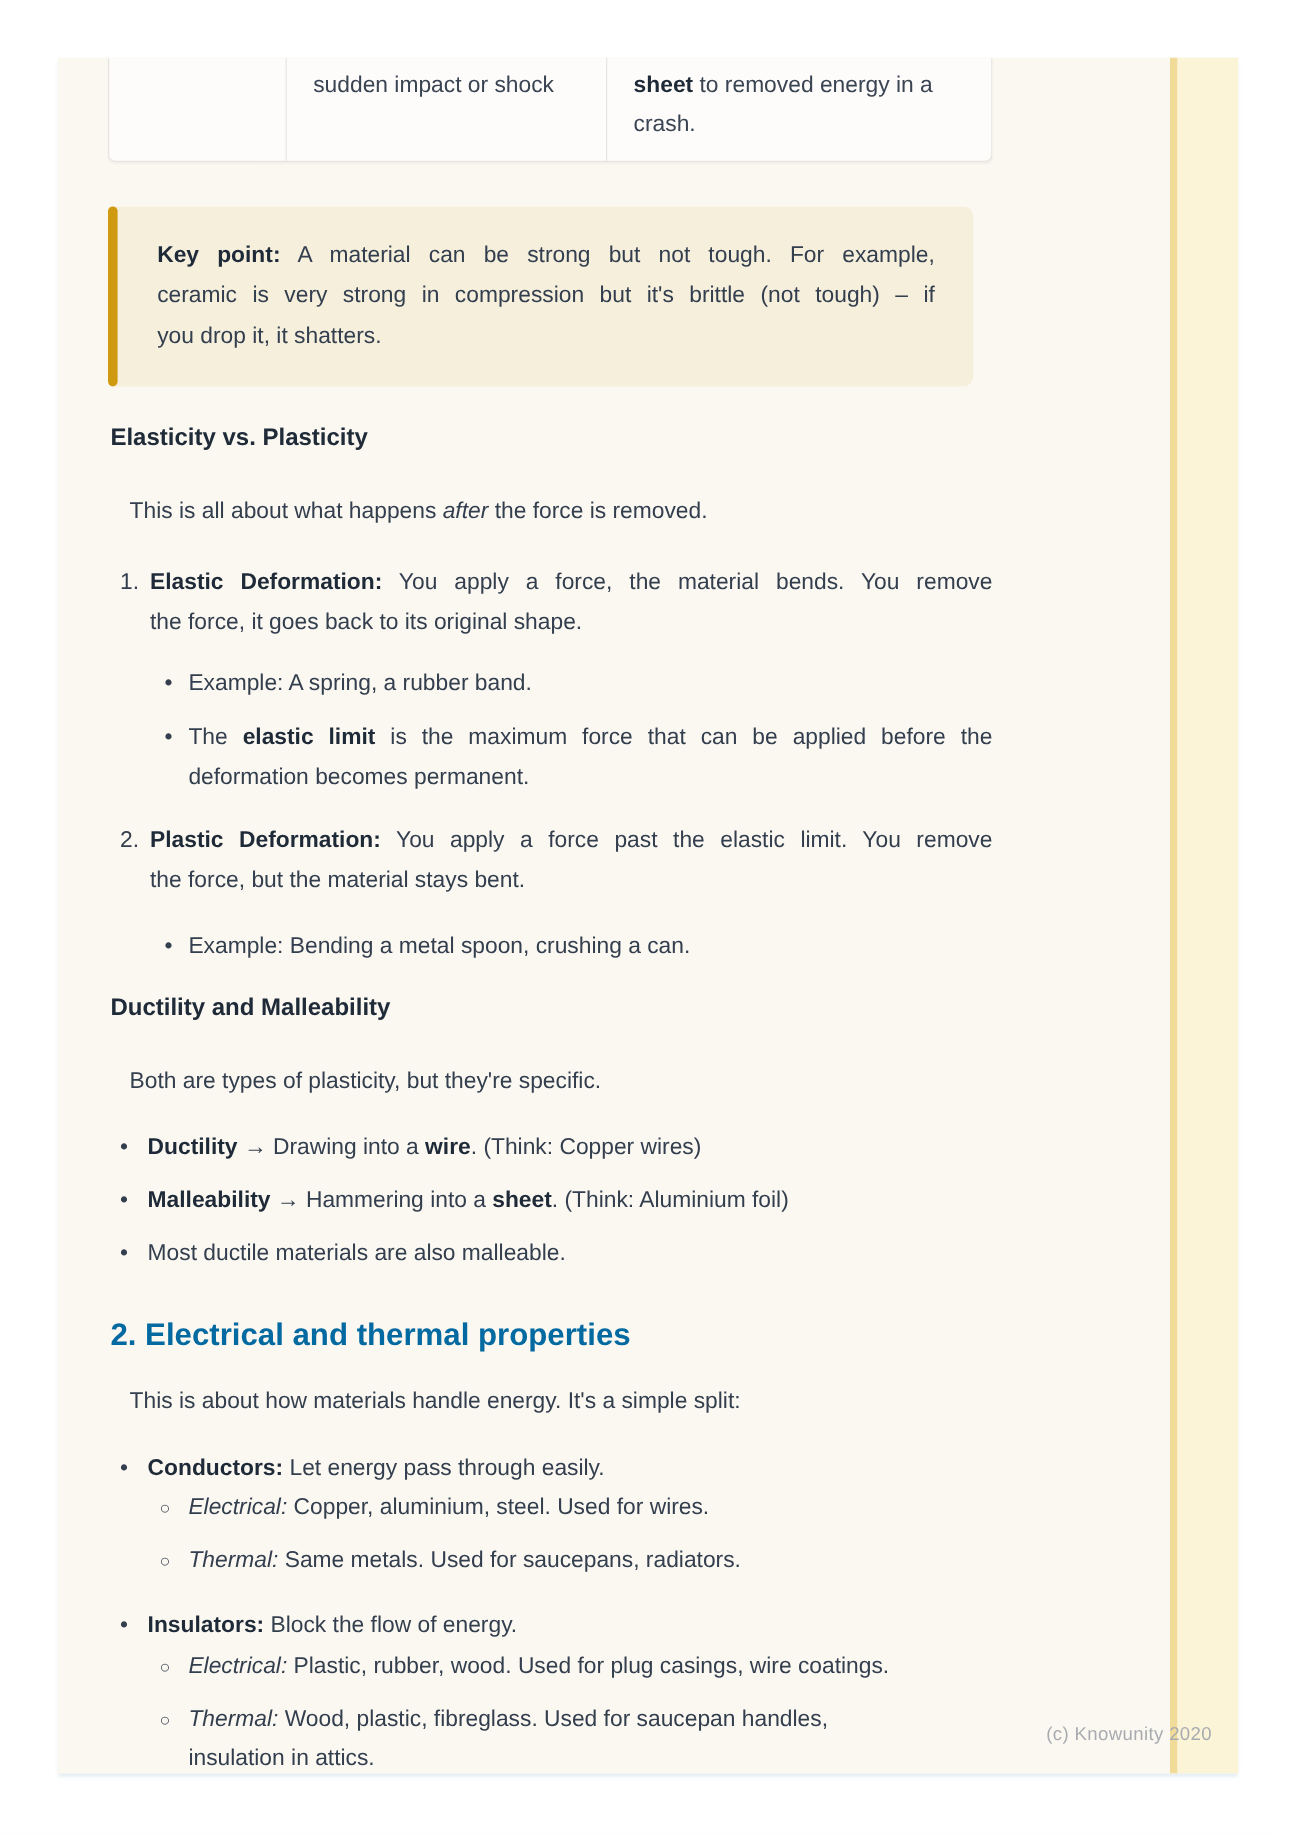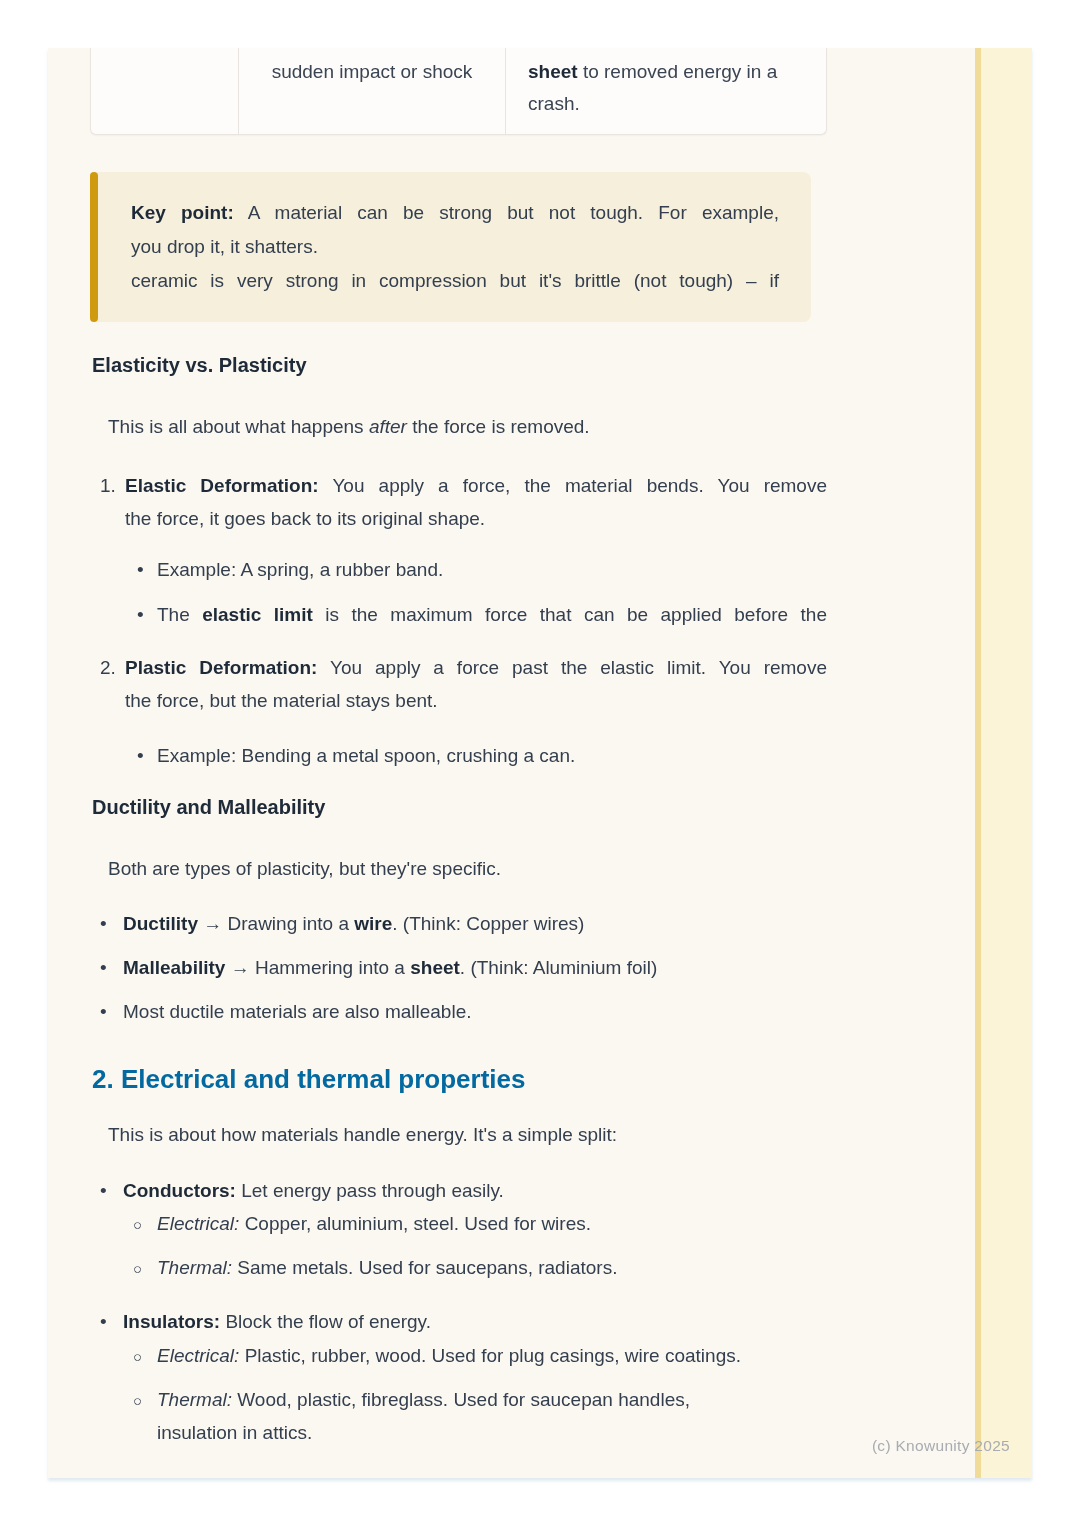--- a/index.html
+++ b/index.html
@@ -19,21 +19,21 @@
   }
   .content{position:absolute;left:44px;top:0;width:735px;}
   
   .tbl{
     display:flex;margin-left:-2px;width:737px;box-sizing:border-box;height:87px;
     background:#FDFCFA;border:1px solid #E8E5E1;border-top:none;
     border-radius:0 0 6px 6px;box-shadow:0 1px 2px rgba(0,0,0,0.04);
     font-size:19px;line-height:32px;color:#3A4452;
   }
   .tbl .c1{width:148px;border-right:1px solid #E8E5E1;box-sizing:border-box;}
-  .tbl .c2{width:267px;border-right:1px solid #E8E5E1;box-sizing:border-box;padding:8px 22px 0 22px;text-align:center;}
+  .tbl .c2{width:267px;border-right:1px solid #E8E5E1;box-sizing:border-box;padding:8px 22px 0 22px;}
   .tbl .c3{flex:1;padding:8px 22px 0 22px;}
   
   .keypoint{
     position:relative;margin:37px 0 0 -2px;width:721px;box-sizing:border-box;
     background:#F5EFDC;border-radius:8px;padding:24px 32px 24px 41px;
   }
   .keypoint .bar{
     position:absolute;left:0;top:0;width:8px;height:100%;
     background:#D09A10;border-radius:8px;
   }
@@ -69,40 +69,41 @@
     <div class="tbl">
       <div class="c1"></div>
       <div class="c2"><span>sudden impact or shock</span></div>
       <div class="c3"><span><b>sheet</b><span> to removed energy in a</span></span><br><span>crash.</span></div>
     </div>
 
     <div class="keypoint">
       <div class="bar"></div>
       <div class="kp-text">
           <span class="jline"><b>Key point:</b><span> A material can be strong but not tough. For example,</span></span>
+          <span class="jline">ceramic is very strong in compression but it's brittle (not tough) – if</span>
           <span class="jline jlast">you drop it, it shatters.</span>
-          <span class="jline">ceramic is very strong in compression but it's brittle (not tough) – if</span>
         </div>
     </div>
 
     <h3 class="h3" style="margin-top:30px">Elasticity vs. Plasticity</h3>
 
     <p class="para" style="margin-top:32px"><span>This is all about what happens </span><i>after</i><span> the force is removed.</span></p>
 
     <div class="numitem" style="margin-top:26px">
         <span class="mk">1.</span>
         <span class="jline"><b>Elastic Deformation:</b><span> You apply a force, the material bends. You remove</span></span>
         <span class="jline jlast">the force, it goes back to its original shape.</span>
       </div>
 
     <div class="subbullet" style="margin-top:18px"><span class="mk">•</span><span>Example: A spring, a rubber band.</span></div>
 
     <div class="subbullet" style="margin-top:12px">
         <span class="mk">•</span>
         <span class="jline"><span>The </span><b>elastic limit</b><span> is the maximum force that can be applied before the</span></span>
+        <span class="jline jlast">deformation becomes permanent.</span>
       </div>
 
     <div class="numitem" style="margin-top:20px">
         <span class="mk">2.</span>
         <span class="jline"><b>Plastic Deformation:</b><span> You apply a force past the elastic limit. You remove</span></span>
         <span class="jline jlast">the force, but the material stays bent.</span>
       </div>
 
     <div class="subbullet" style="margin-top:22px"><span class="mk">•</span><span>Example: Bending a metal spoon, crushing a can.</span></div>
 
@@ -128,13 +129,13 @@
 
     <div class="topbullet" style="margin-top:21px"><span class="mk">•</span><b>Insulators:</b><span> Block the flow of energy.</span></div>
 
     <div class="circlebullet" style="margin-top:1px"><span class="mk">○</span><i>Electrical:</i><span> Plastic, rubber, wood. Used for plug casings, wire coatings.</span></div>
 
     <div class="circlebullet" style="margin-top:11px"><span class="mk">○</span><span><i>Thermal:</i><span> Wood, plastic, fibreglass. Used for saucepan handles,</span></span><br><span>insulation in attics.</span></div>
 
   </div>
 </div>
 
-<div class="watermark">(c) Knowunity 2025</div>
+<div class="watermark">(c) Knowunity 2020</div>
 
 </body></html>

